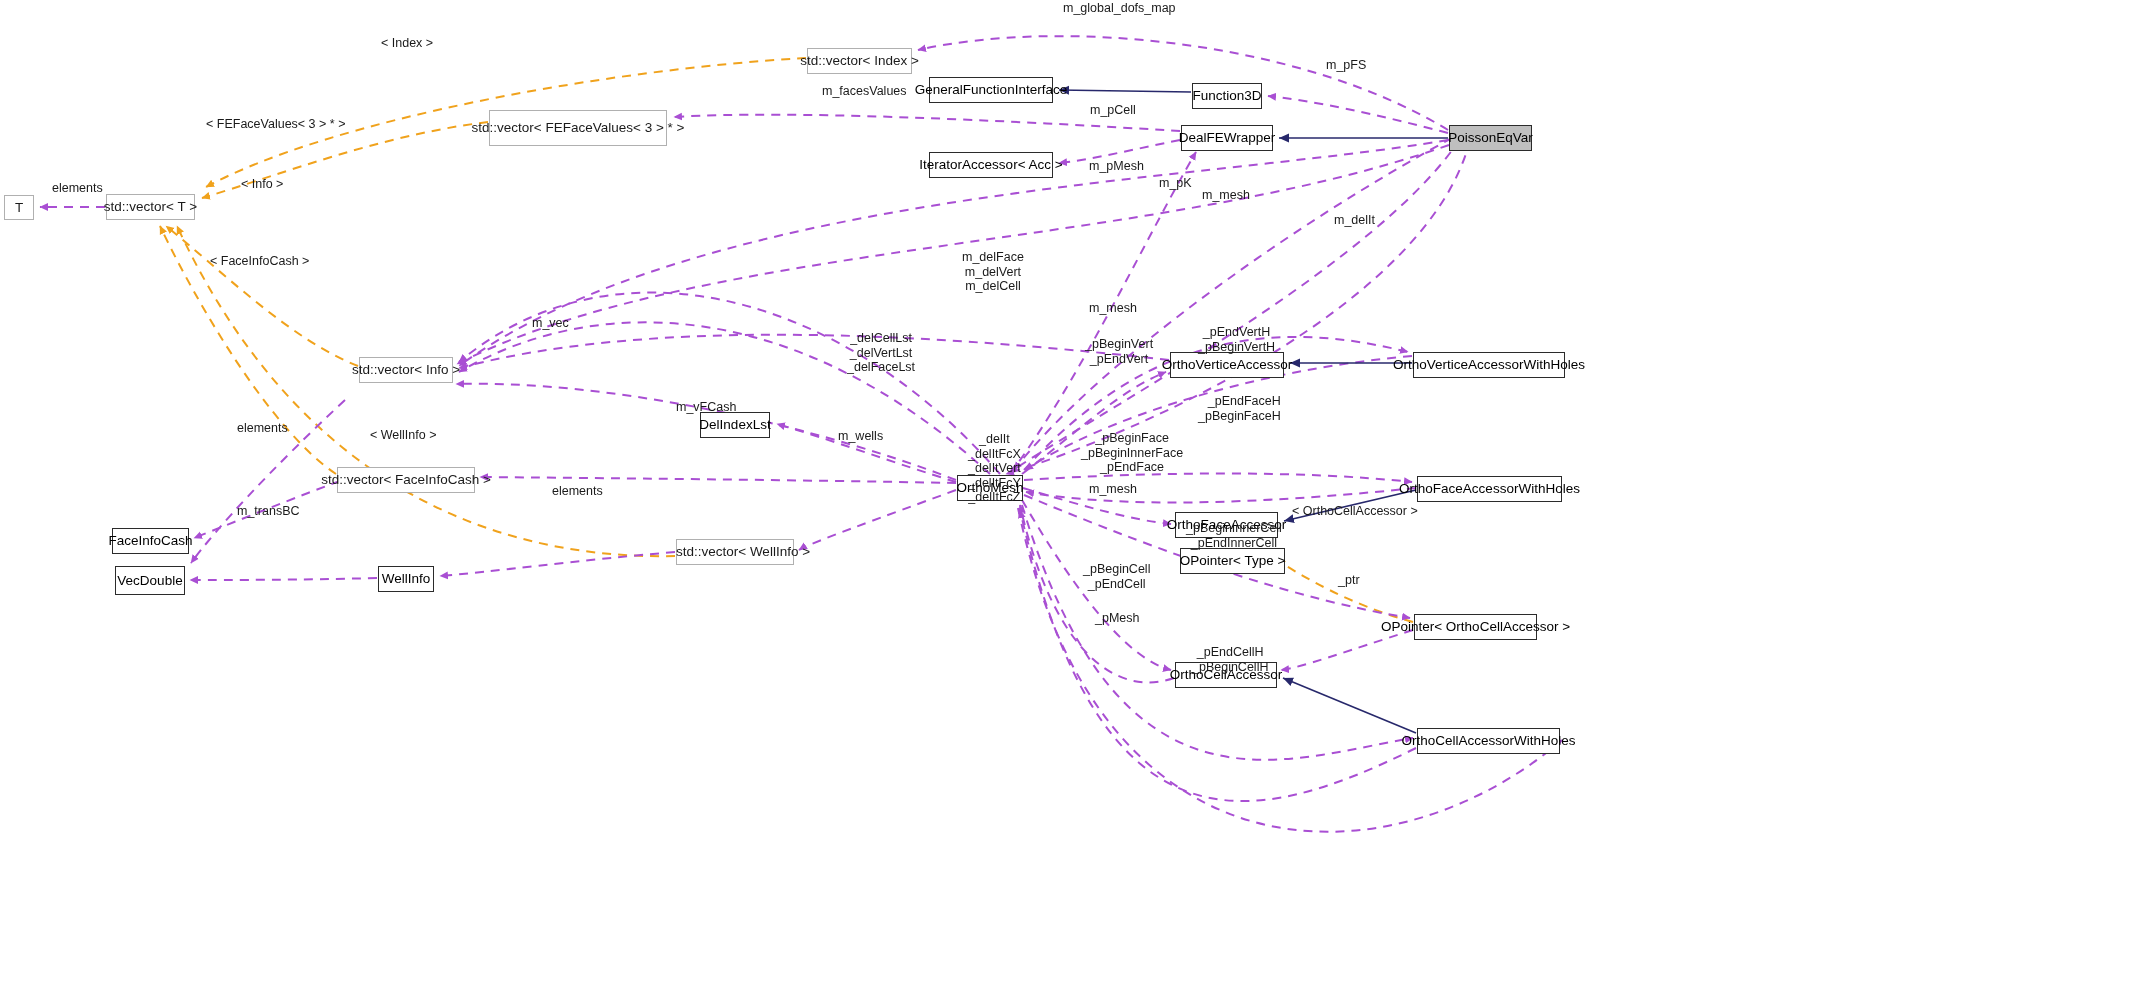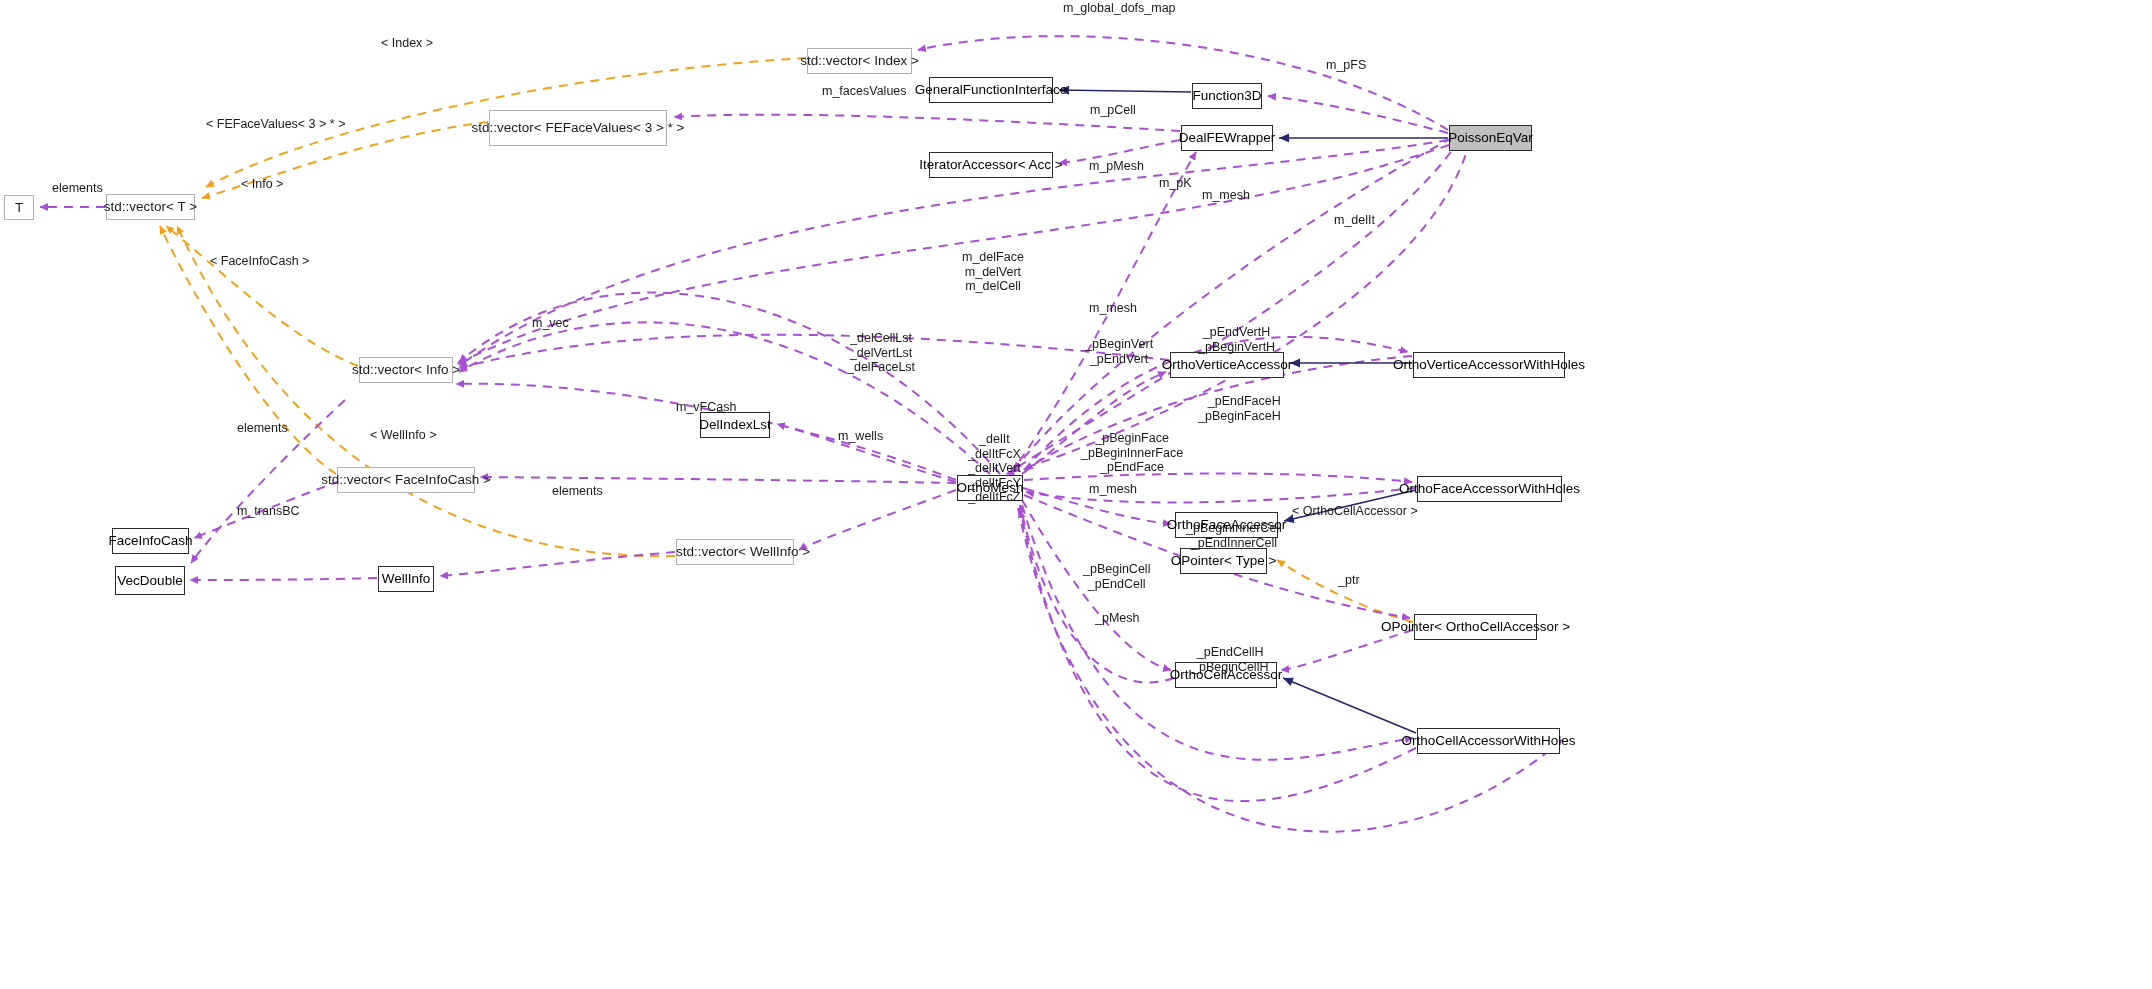--- a/index.html
+++ b/index.html
@@ -172,21 +172,21 @@
       </div>
       <div class="node solid" style="left: 1417px; top: 476px; width: 145px; height: 26px;">
         <span>OrthoFaceAccessorWithHoles</span>
       </div>
       <div class="node solid" style="left: 1175px; top: 512px; width: 103px; height: 26px;">
         <span>OrthoFaceAccessor</span>
       </div>
       <div class="node solid" style="left: 112px; top: 528px; width: 77px; height: 26px;">
         <span>FaceInfoCash</span>
       </div>
-      <div class="node solid" style="left: 1180px; top: 548px; width: 87px; height: 26px;">
+      <div class="node solid" style="left: 1180px; top: 548px; width: 105px; height: 26px;">
         <span>OPointer&lt; Type &gt;</span>
       </div>
       <div class="node tpl" style="left: 676px; top: 539px; width: 118px; height: 26px; padding-left: 22px;">
         <span>std::vector&lt; WellInfo &gt;</span>
       </div>
       <div class="node solid" style="left: 115px; top: 566px; width: 70px; height: 29px;">
         <span>VecDouble</span>
       </div>
       <div class="node solid" style="left: 378px; top: 566px; width: 56px; height: 26px;">
         <span>WellInfo</span>

